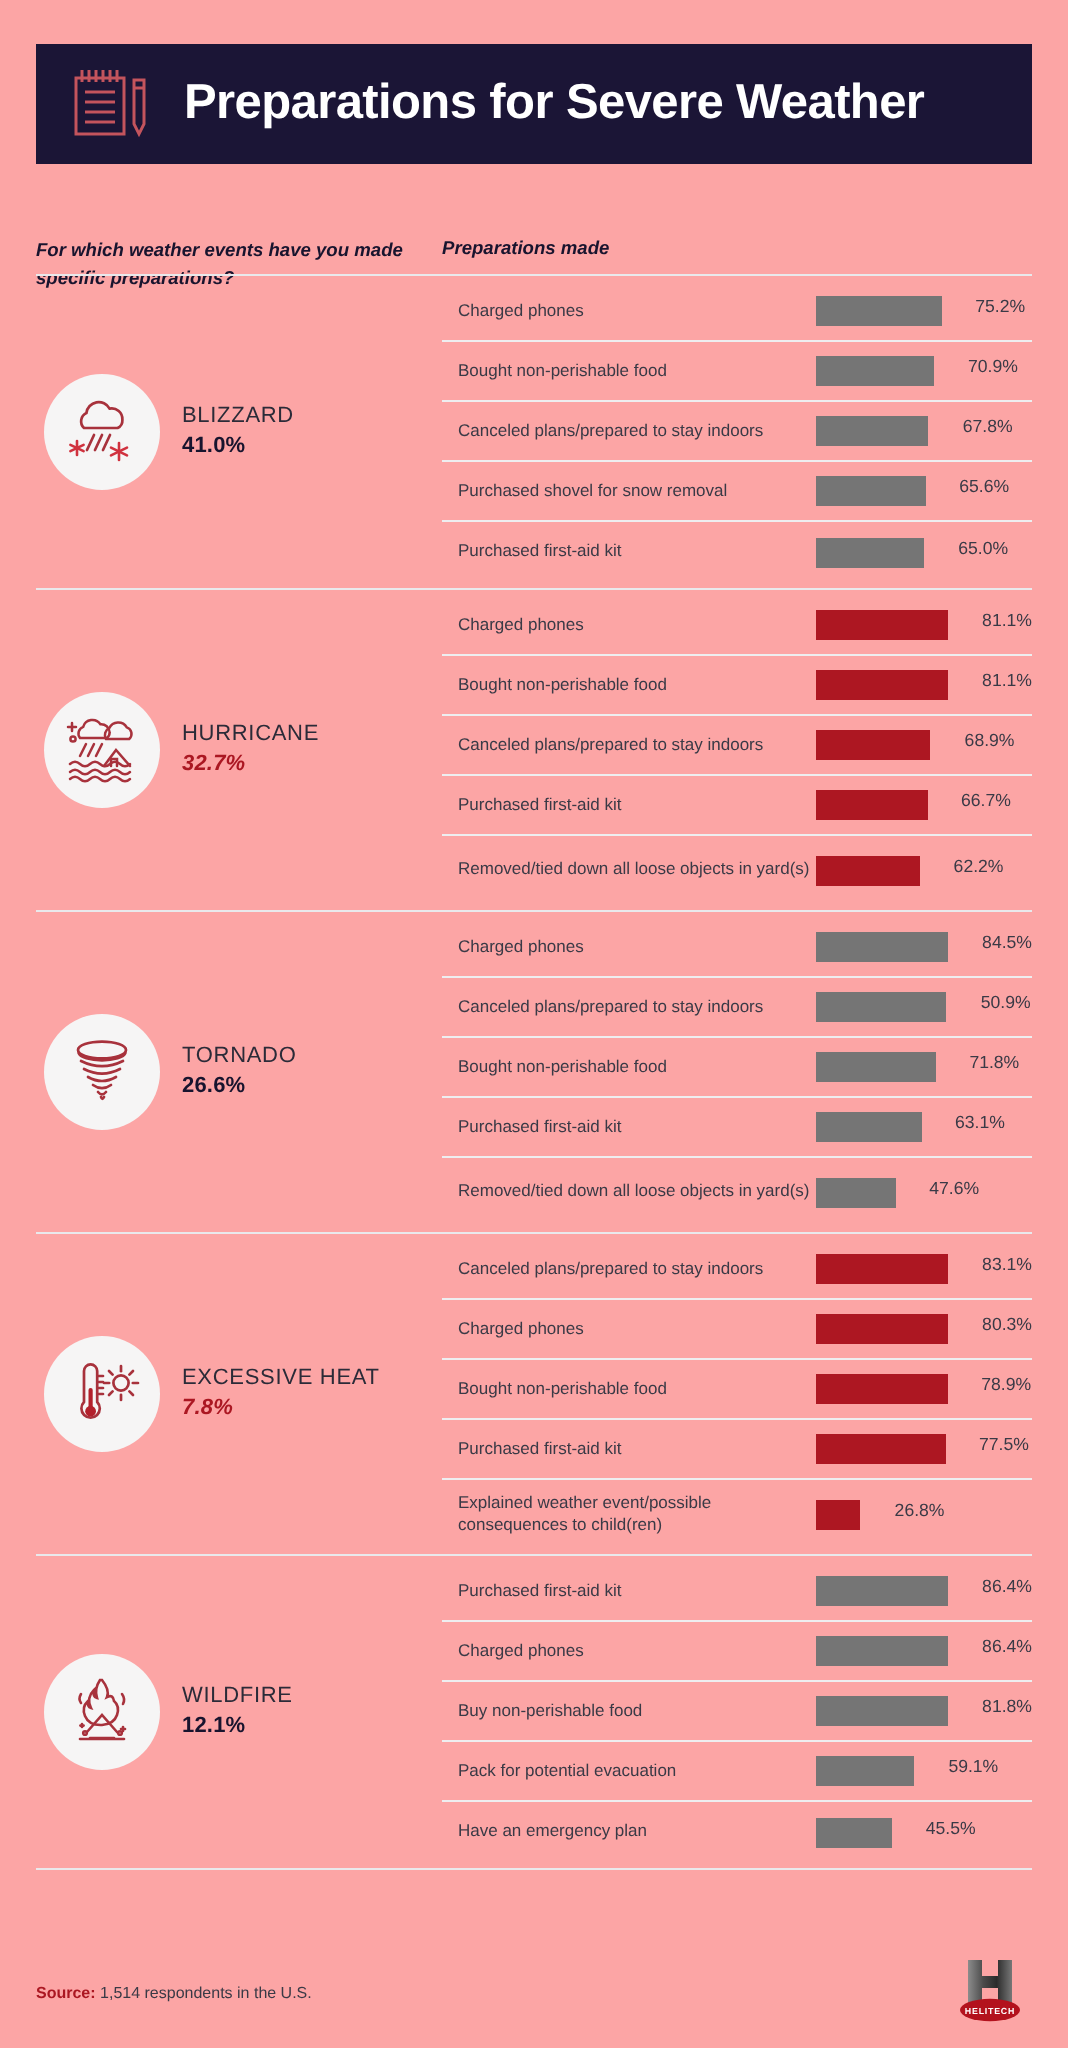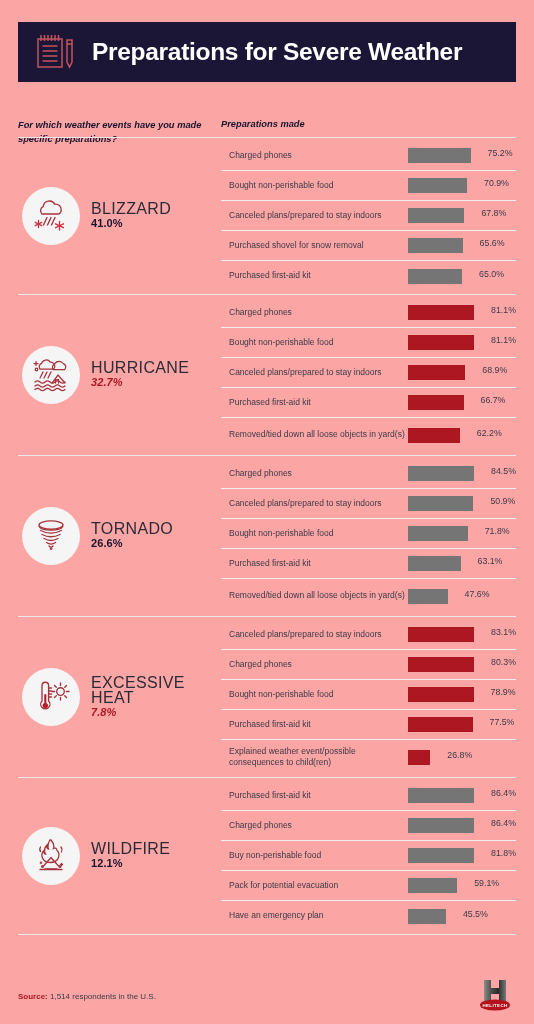--- a/index.html
+++ b/index.html
@@ -105,21 +105,21 @@
     height: 58px;
     flex: 0 0 58px;
     border-radius: 50%;
     background: #f6f5f5;
     display: flex;
     align-items: center;
     justify-content: center;
   }
   .event-text { margin-left: 11px; }
   .event-name {
-    font-size: 16px;
+    font-size: 11px;
     color: #2b2b38;
     letter-spacing: 0.35px;
     line-height: 15px;
   }
   .event-pct {
     font-size: 11px;
     font-weight: bold;
     line-height: 15px;
     letter-spacing: 0.1px;
   }

